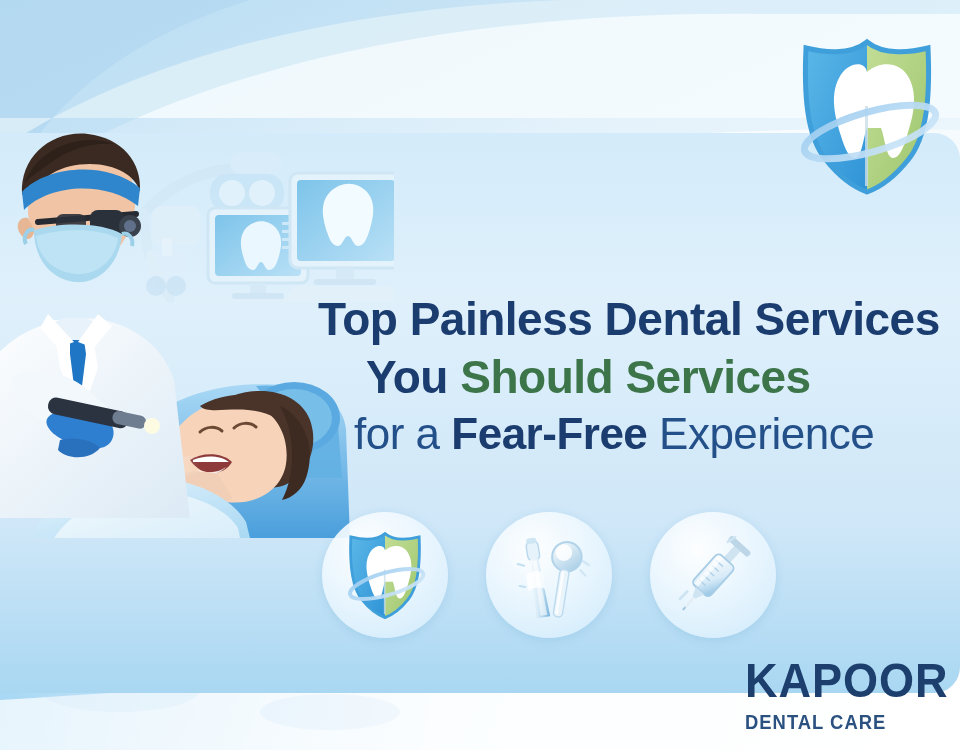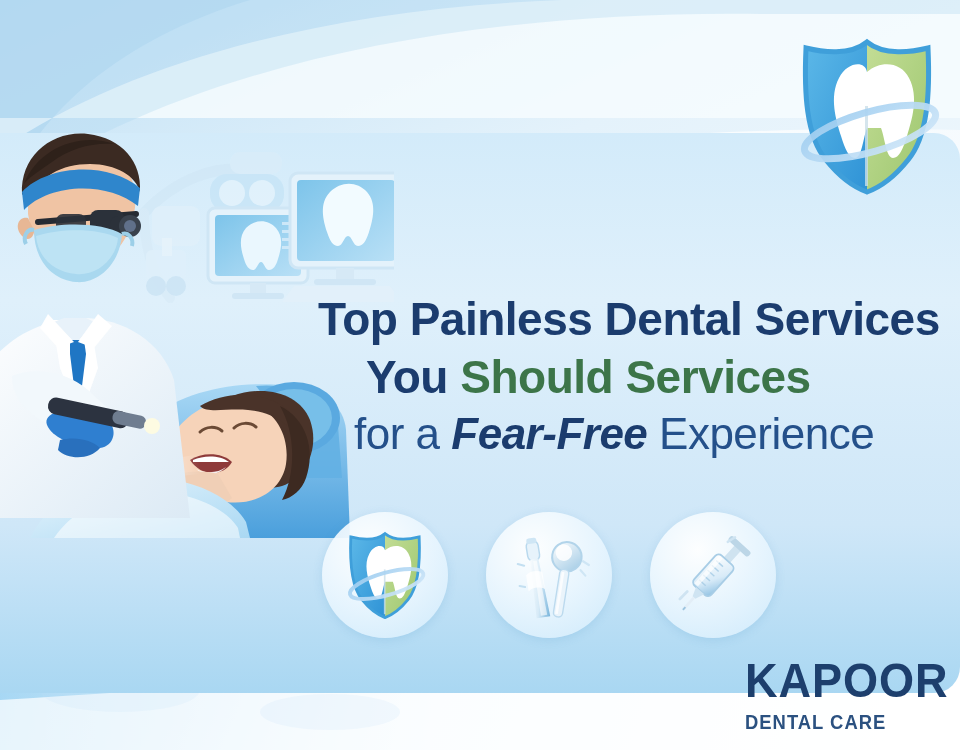--- a/index.html
+++ b/index.html
@@ -41,21 +41,21 @@
     line-height:1.0;
     white-space:nowrap;
     letter-spacing:-0.5px;
   }
   .hl-line { display:block; }
   .l1 { font-size:46px; font-weight:700; color:#1b3c6e; text-align:left; margin-bottom:12px; }
   .l2 { font-size:46px; font-weight:700; text-align:left; padding-left:48px; margin-bottom:12px; }
   .l2 .navy { color:#1b3c6e; }
   .l2 .green { color:#3c7549; }
   .l3 { font-size:44px; text-align:left; padding-left:36px; color:#24508a; font-weight:400; }
-  .l3 .strong { font-weight:700; color:#1b3c6e;font-style:italic; }
+  .l3 .strong { font-weight:700; color:#1b3c6e; }
 
   
   .circles {
     position:absolute; left:322px; top:512px;
     display:flex; gap:38px; z-index:9;
   }
   .circle {
     width:126px; height:126px; border-radius:50%;
     background:radial-gradient(circle at 38% 30%, rgba(255,255,255,.96) 0%, rgba(235,247,255,.85) 55%, rgba(214,238,253,.72) 100%);
     display:flex; align-items:center; justify-content:center;

